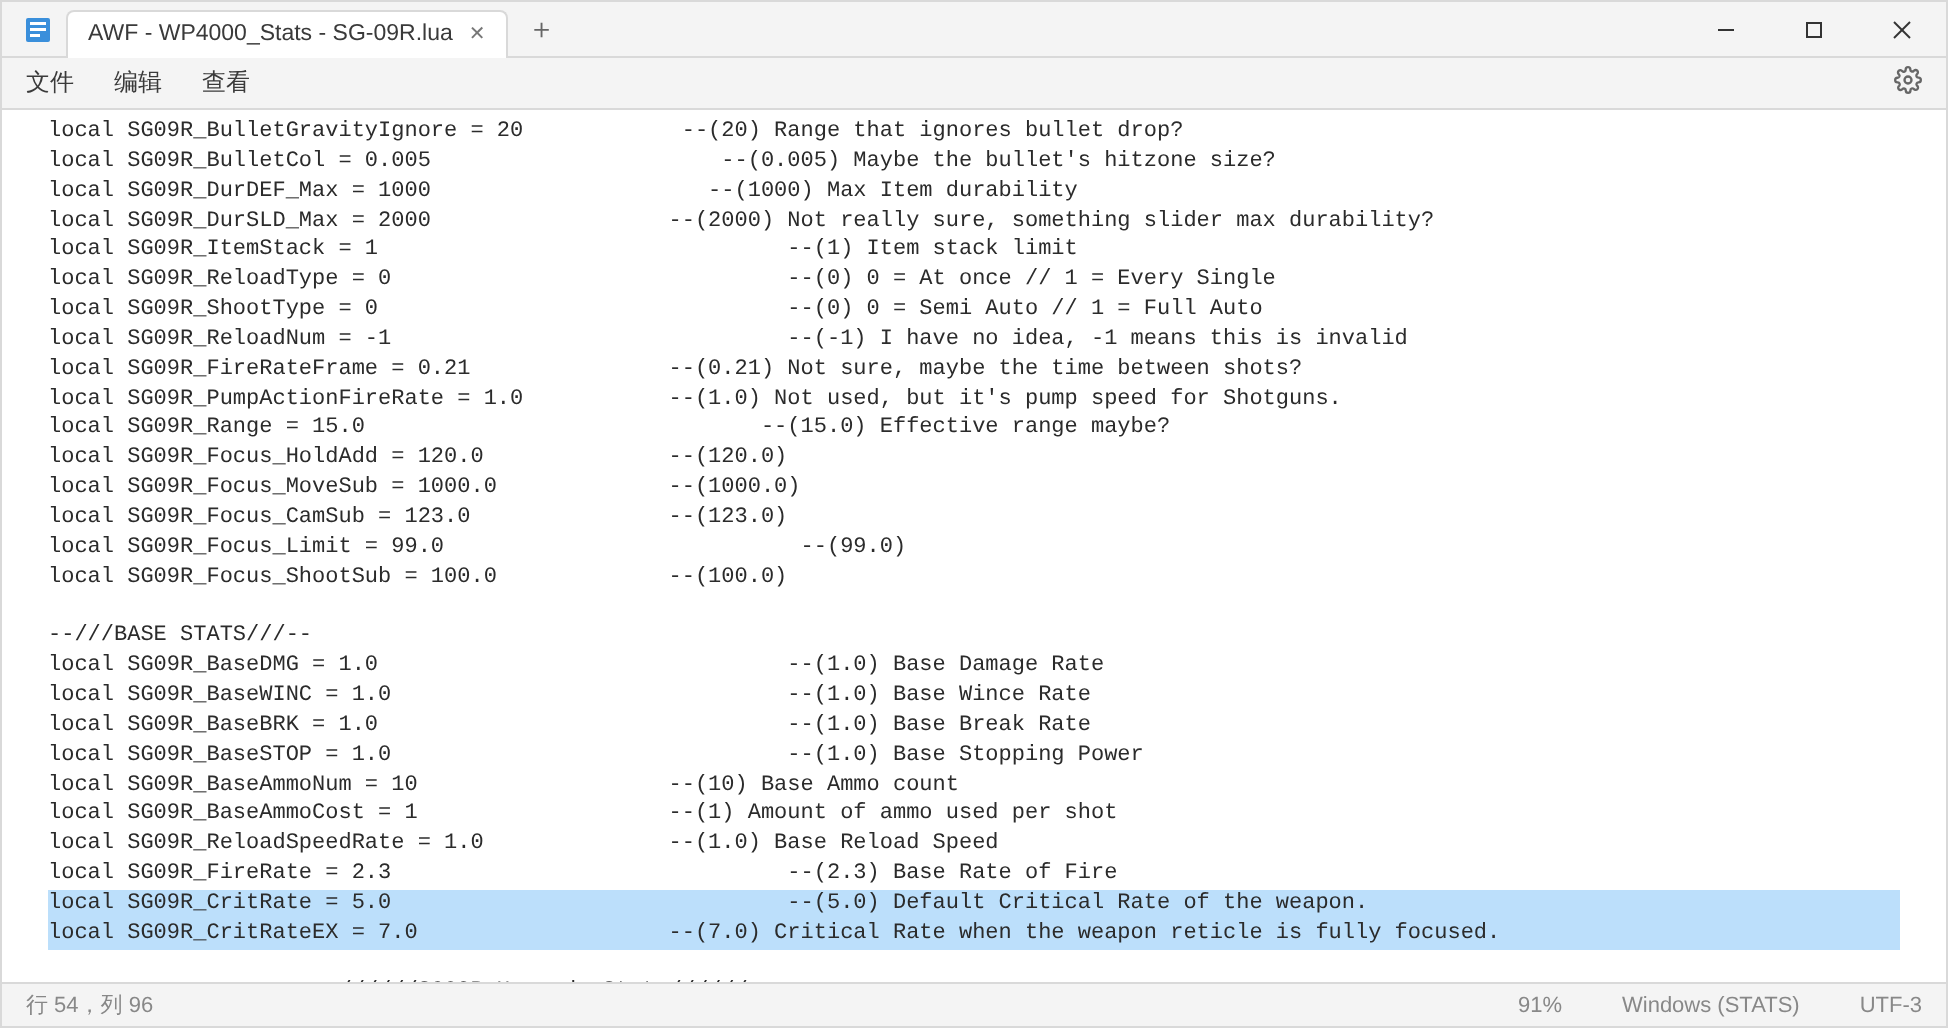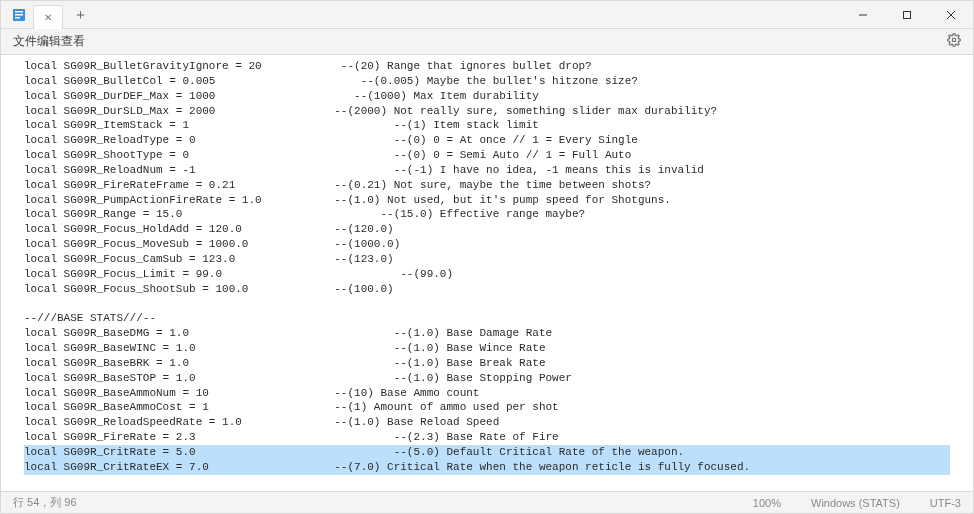--- a/index.html
+++ b/index.html
@@ -9,21 +9,21 @@
   *{box-sizing:border-box}
   html,body{margin:0;height:100%;font-family:"Segoe UI",Arial,sans-serif;font-size:12px;color:var(--fg);background:var(--bg)}
   .window{width:974px;height:514px;margin:0;display:flex;flex-direction:column;border:1px solid var(--border);background:var(--titlebar)}
   .titlebar{display:flex;align-items:center;height:28px;padding:0 0 0 4px;background:var(--titlebar);border-bottom:1px solid var(--border)}
   .app-icon{width:16px;height:16px;margin:0 6px;display:flex;align-items:center;justify-content:center}
   .tab{display:flex;align-items:center;gap:8px;background:#fff;border:1px solid var(--border);border-bottom:none;border-radius:4px 4px 0 0;padding:4px 10px;font-size:11.5px;height:24px;margin-top:4px}
   .tab-x{color:#777;font-size:10px}
   .tab-plus{margin-left:10px;color:#666;font-size:14px}
   .win-controls{margin-left:auto;display:flex}
   .win-btn{width:44px;height:28px;display:flex;align-items:center;justify-content:center;color:#444}
-  .menubar{display:flex;align-items:center;padding:4px 12px;background:var(--titlebar);border-bottom:1px solid var(--border);font-size:12px}
+  .menubar{display:flex;align-items:center;gap:20px;padding:4px 12px;background:var(--titlebar);border-bottom:1px solid var(--border);font-size:12px}
   .menubar .spacer{flex:1}
   .gear{color:#666}
   .editor{flex:1;overflow:auto;background:var(--bg-edit);padding:4px 23px;font-family:Consolas,"Courier New",monospace;font-size:11px;line-height:1.35;white-space:pre;color:#2b2b2b}
   .editor .line{display:block}
   .editor .sel{background:var(--sel)}
   .statusbar{display:flex;align-items:center;height:22px;padding:4px 12px;font-size:11px;color:#888;border-top:1px solid var(--border);background:var(--titlebar)}
   .statusbar .sp{flex:1}
   .status-item{margin-left:30px}
 </style>
 </head>
@@ -34,20 +34,21 @@
   <div class="titlebar">
     <span class="app-icon">
       <svg width="14" height="14" viewBox="0 0 14 14">
           <rect x="1" y="1" width="12" height="12" rx="1" fill="#3a8fdb"></rect>
           <rect x="3" y="3" width="8" height="1.5" fill="#fff"></rect>
           <rect x="3" y="6" width="8" height="1.5" fill="#fff"></rect>
           <rect x="3" y="9" width="5" height="1.5" fill="#fff"></rect>
         </svg>
     </span>
     <div class="tab">
+      <span>AWF - WP4000_Stats - SG-09R.lua</span>
       <span class="tab-x">✕</span>
     </div>
     <span class="tab-plus">＋</span>
     <div class="win-controls">
       <div class="win-btn">
         <svg width="10" height="10" viewBox="0 0 10 10">
             <line x1="1" y1="5" x2="9" y2="5" stroke="#333" stroke-width="1"></line>
           </svg>
       </div>
       <div class="win-btn">
@@ -75,18 +76,18 @@
           <path d="M19.4 15a1.7 1.7 0 0 0 .3 1.8l.1.1a2 2 0 1 1-2.8 2.8l-.1-.1a1.7 1.7 0 0 0-1.8-.3 1.7 1.7 0 0 0-1 1.5V21a2 2 0 1 1-4 0v-.1a1.7 1.7 0 0 0-1-1.5 1.7 1.7 0 0 0-1.8.3l-.1.1a2 2 0 1 1-2.8-2.8l.1-.1a1.7 1.7 0 0 0 .3-1.8 1.7 1.7 0 0 0-1.5-1H3a2 2 0 1 1 0-4h.1a1.7 1.7 0 0 0 1.5-1 1.7 1.7 0 0 0-.3-1.8l-.1-.1a2 2 0 1 1 2.8-2.8l.1.1a1.7 1.7 0 0 0 1.8.3H9a1.7 1.7 0 0 0 1-1.5V3a2 2 0 1 1 4 0v.1a1.7 1.7 0 0 0 1 1.5 1.7 1.7 0 0 0 1.8-.3l.1-.1a2 2 0 1 1 2.8 2.8l-.1.1a1.7 1.7 0 0 0-.3 1.8V9a1.7 1.7 0 0 0 1.5 1H21a2 2 0 1 1 0 4h-.1a1.7 1.7 0 0 0-1.5 1z"></path>
         </svg>
     </span>
   </div>
 
   <div class="editor" id="editor"><span class="line">local SG09R_BulletGravityIgnore = 20            --(20) Range that ignores bullet drop?</span><span class="line">local SG09R_BulletCol = 0.005                      --(0.005) Maybe the bullet's hitzone size?</span><span class="line">local SG09R_DurDEF_Max = 1000                     --(1000) Max Item durability</span><span class="line">local SG09R_DurSLD_Max = 2000                  --(2000) Not really sure, something slider max durability?</span><span class="line">local SG09R_ItemStack = 1                               --(1) Item stack limit</span><span class="line">local SG09R_ReloadType = 0                              --(0) 0 = At once // 1 = Every Single</span><span class="line">local SG09R_ShootType = 0                               --(0) 0 = Semi Auto // 1 = Full Auto</span><span class="line">local SG09R_ReloadNum = -1                              --(-1) I have no idea, -1 means this is invalid</span><span class="line">local SG09R_FireRateFrame = 0.21               --(0.21) Not sure, maybe the time between shots?</span><span class="line">local SG09R_PumpActionFireRate = 1.0           --(1.0) Not used, but it's pump speed for Shotguns.</span><span class="line">local SG09R_Range = 15.0                              --(15.0) Effective range maybe?</span><span class="line">local SG09R_Focus_HoldAdd = 120.0              --(120.0)</span><span class="line">local SG09R_Focus_MoveSub = 1000.0             --(1000.0)</span><span class="line">local SG09R_Focus_CamSub = 123.0               --(123.0)</span><span class="line">local SG09R_Focus_Limit = 99.0                           --(99.0)</span><span class="line">local SG09R_Focus_ShootSub = 100.0             --(100.0)</span><span class="line">&nbsp;</span><span class="line">--///BASE STATS///--</span><span class="line">local SG09R_BaseDMG = 1.0                               --(1.0) Base Damage Rate</span><span class="line">local SG09R_BaseWINC = 1.0                              --(1.0) Base Wince Rate</span><span class="line">local SG09R_BaseBRK = 1.0                               --(1.0) Base Break Rate</span><span class="line">local SG09R_BaseSTOP = 1.0                              --(1.0) Base Stopping Power</span><span class="line">local SG09R_BaseAmmoNum = 10                   --(10) Base Ammo count</span><span class="line">local SG09R_BaseAmmoCost = 1                   --(1) Amount of ammo used per shot</span><span class="line">local SG09R_ReloadSpeedRate = 1.0              --(1.0) Base Reload Speed</span><span class="line">local SG09R_FireRate = 2.3                              --(2.3) Base Rate of Fire</span><span class="line sel">local SG09R_CritRate = 5.0                              --(5.0) Default Critical Rate of the weapon.</span><span class="line sel">local SG09R_CritRateEX = 7.0                   --(7.0) Critical Rate when the weapon reticle is fully focused.</span><span class="line">&nbsp;</span><span class="line">                    --//////SG09R Upgrade Stats//////--</span></div>
 
   <div class="statusbar">
     <span>行 54，列 96</span>
     <span class="sp"></span>
-    <span class="status-item">100%</span>
+    <span class="status-item">91%</span>
     <span class="status-item">Windows (STATS)</span>
     <span class="status-item">UTF-3</span>
   </div>
 
 </div>
 
 </body></html>

